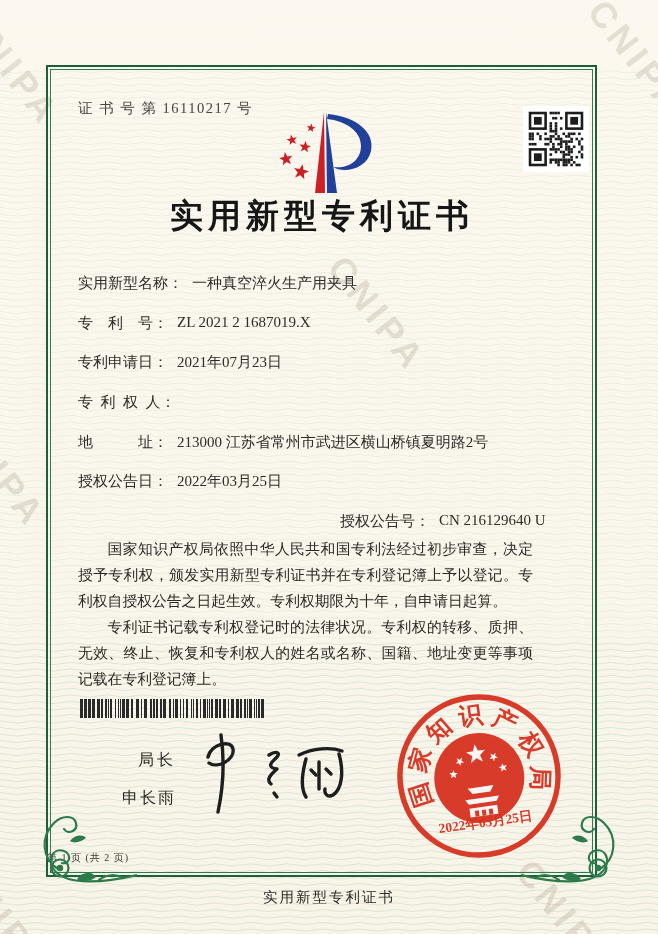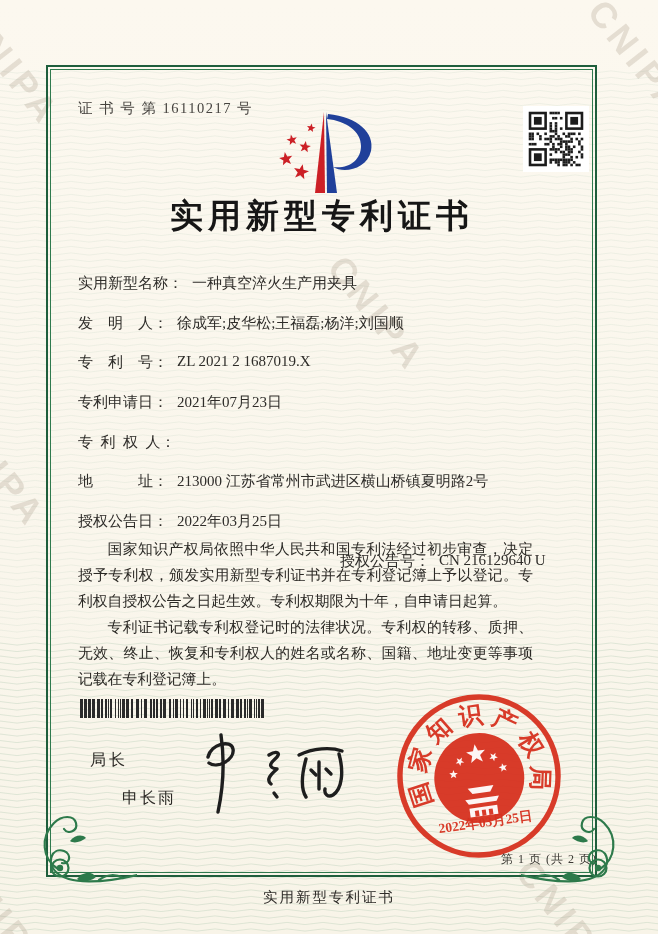--- a/index.html
+++ b/index.html
@@ -61,34 +61,34 @@
   .grant-b { display:flex;margin-top:40px; }
 
   .paras {
     position:absolute; left:78px; top:536px; width:455px;
     font-size:14.8px; line-height:26px; text-align:justify; color:#2b2925;
   }
   .paras p { text-indent:2em; }
 
   .barcode { position:absolute; left:80px; top:699px; }
 
-  .signer { position:absolute; left:90px; top:750px; font-size:16px; letter-spacing:3px; color:#2b2925; }
+  .signer { position:absolute; left:90px; top:750px; font-size:16px; letter-spacing:3px; color:#2b2925;text-align:right; }
   .signer .sname { margin-top:17px; letter-spacing:2px;margin-left:32px; }
   .signature { position:absolute; left:182px; top:728px; }
 
   .seal { position:absolute; left:393px; top:690px; }
   .seal text { font-family:"Liberation Serif","DejaVu Serif",serif; }
 
   .flourish { position:absolute; top:811px; z-index:4; }
   .flourish.left { left:37px; }
   .flourish.right { left:521px; transform:scaleX(-1); }
 
   .page-no {
     position:absolute; left:47px; top:851px; width:550px;
-    text-align:right; font-size:12px; color:#3a3833; letter-spacing:1px;
+    text-align:left; font-size:10px; color:#3a3833; letter-spacing:1px;
   }
   .continuation {
     position:absolute; left:0; top:888px; width:658px;
     text-align:center; font-size:14.5px; color:#2e2c29; letter-spacing:2px;
   }
 </style>
 </head>
 <body>
 
 <div class="page">
@@ -388,24 +388,20 @@
     </svg>
 
     <div class="title">实用新型专利证书</div>
 
     <div class="fields">
       <div class="frow">
         <span class="flabel">实用新型名称：</span>
         <span class="fvalue">一种真空淬火生产用夹具</span>
       </div>
       <div class="frow">
-        <span class="flabel">发　明　人：</span>
-        <span class="fvalue">徐成军;皮华松;王福磊;杨洋;刘国顺</span>
-      </div>
-      <div class="frow">
         <span class="flabel">专　利　号：</span>
         <span class="fvalue">ZL 2021 2 1687019.X</span>
       </div>
       <div class="frow">
         <span class="flabel">专利申请日：</span>
         <span class="fvalue">2021年07月23日</span>
       </div>
       <div class="frow">
         <span class="flabel">专 利 权 人：</span>
       </div>

